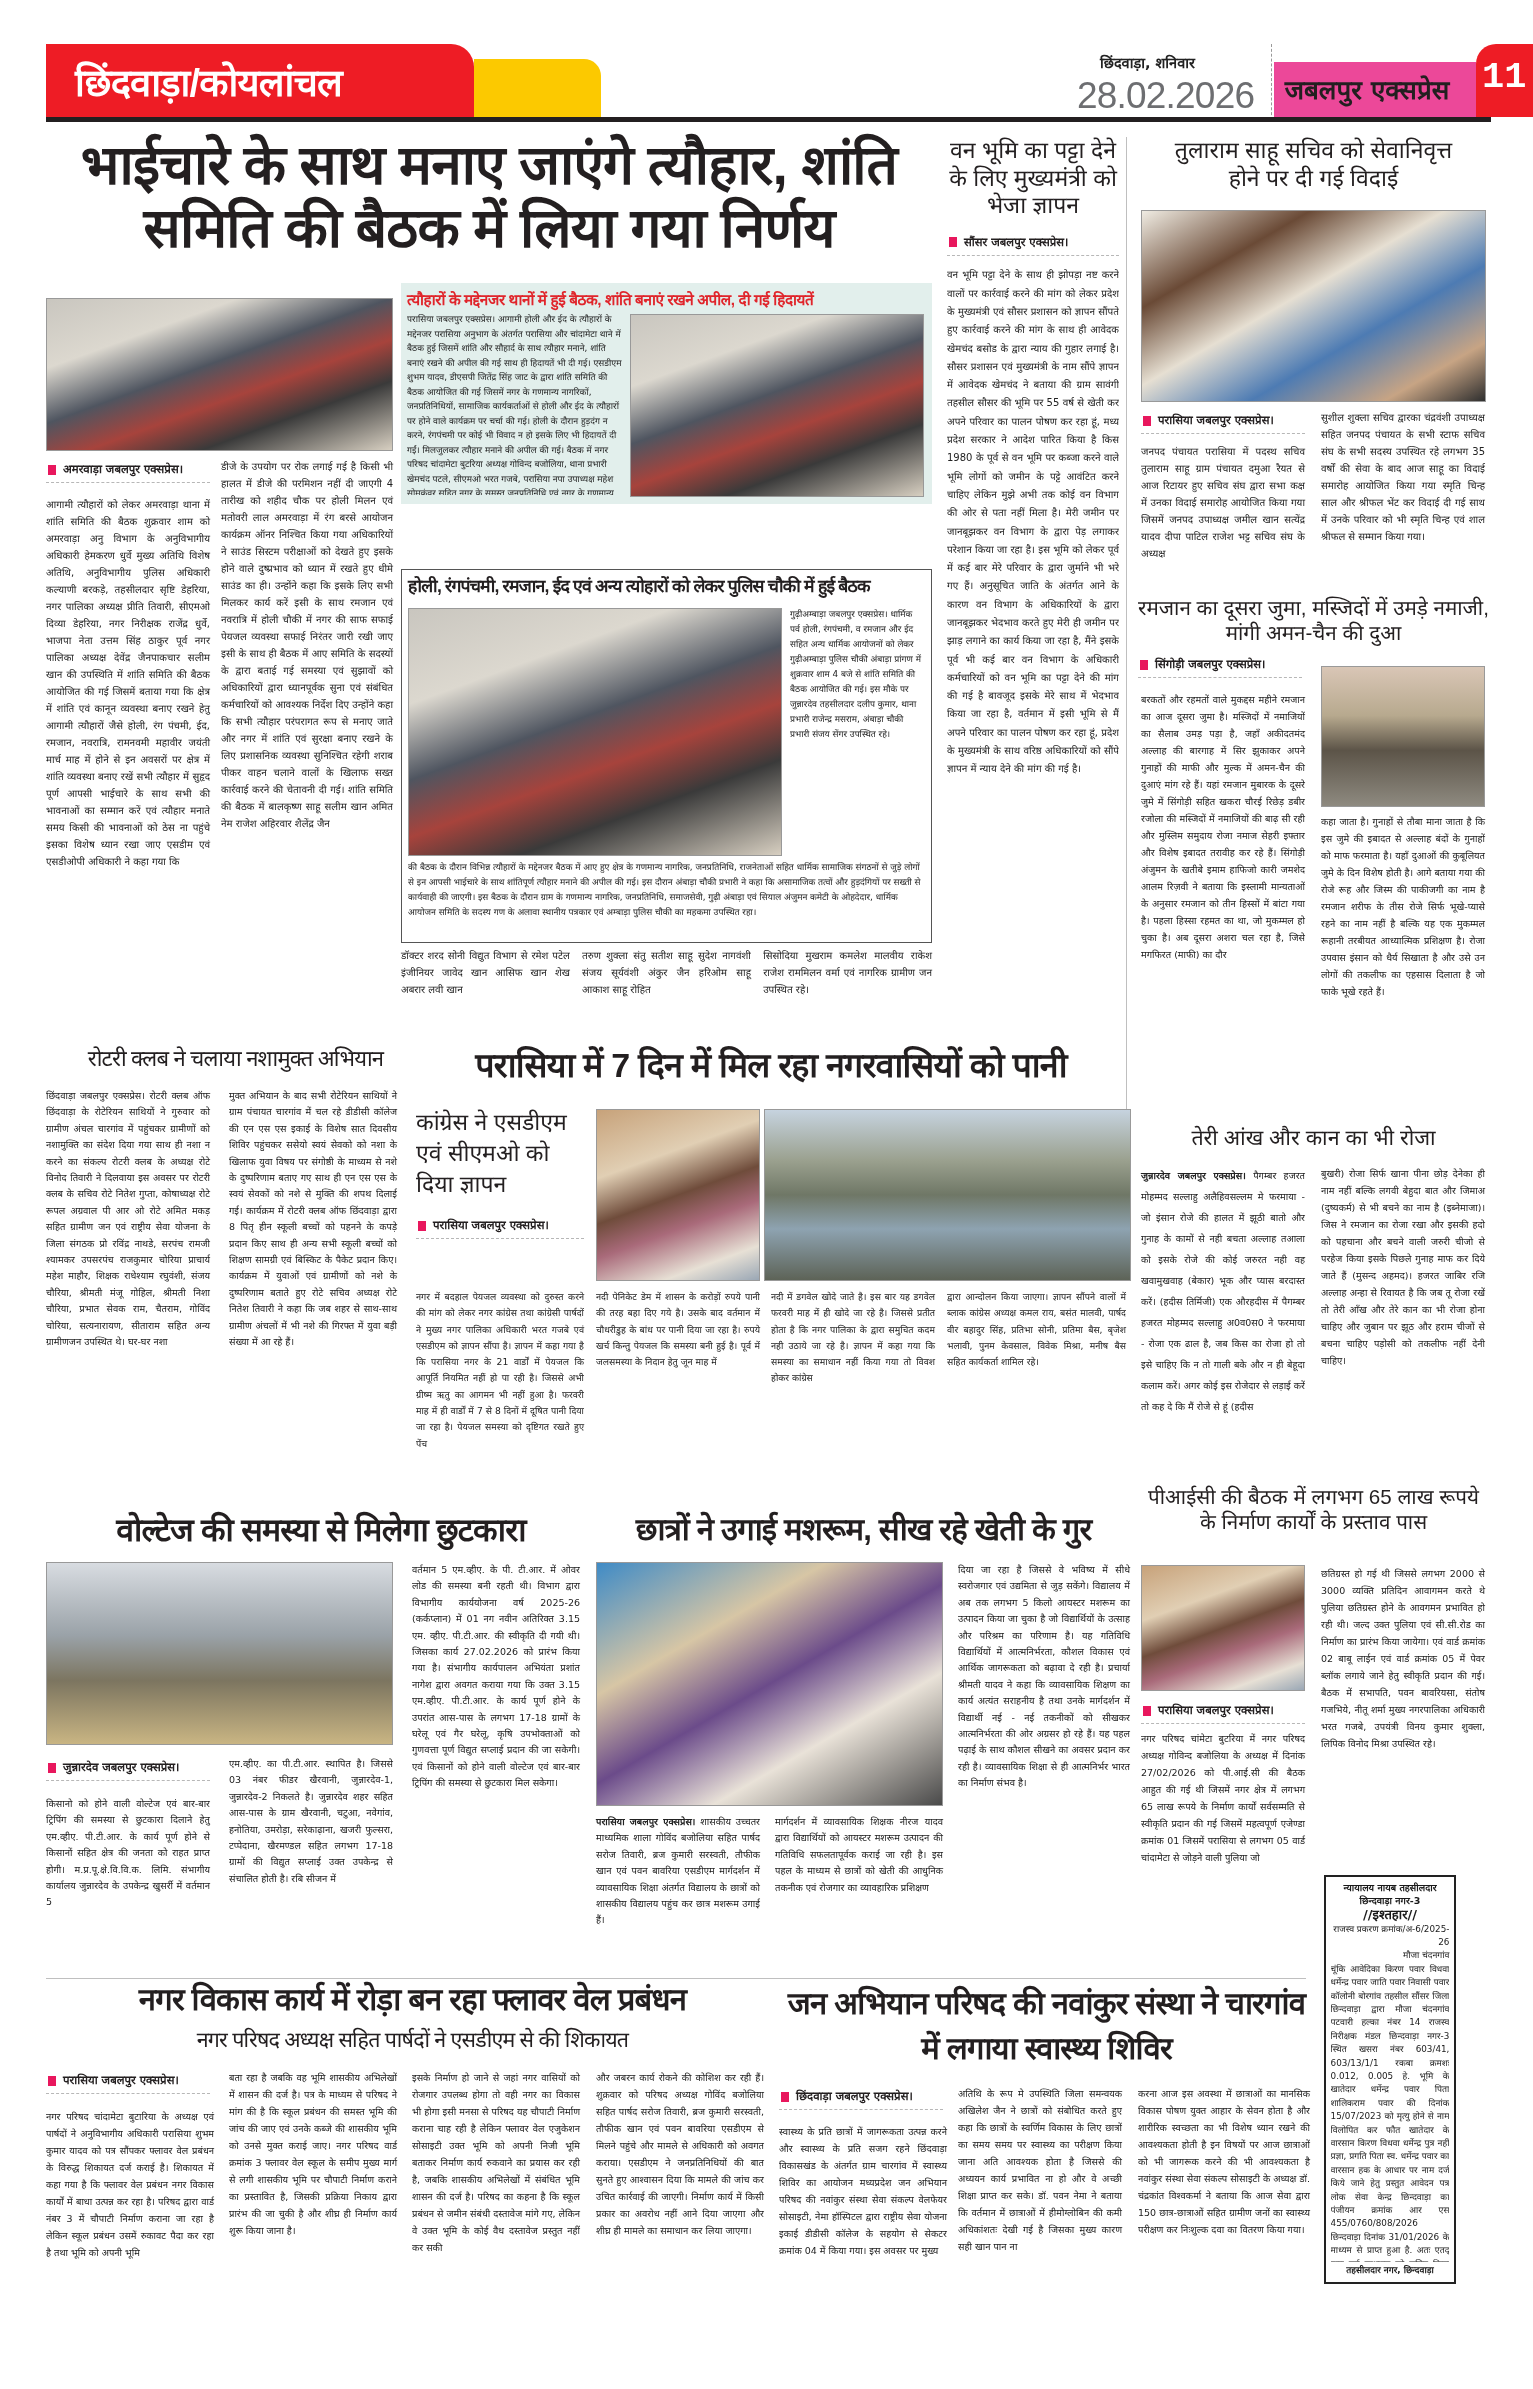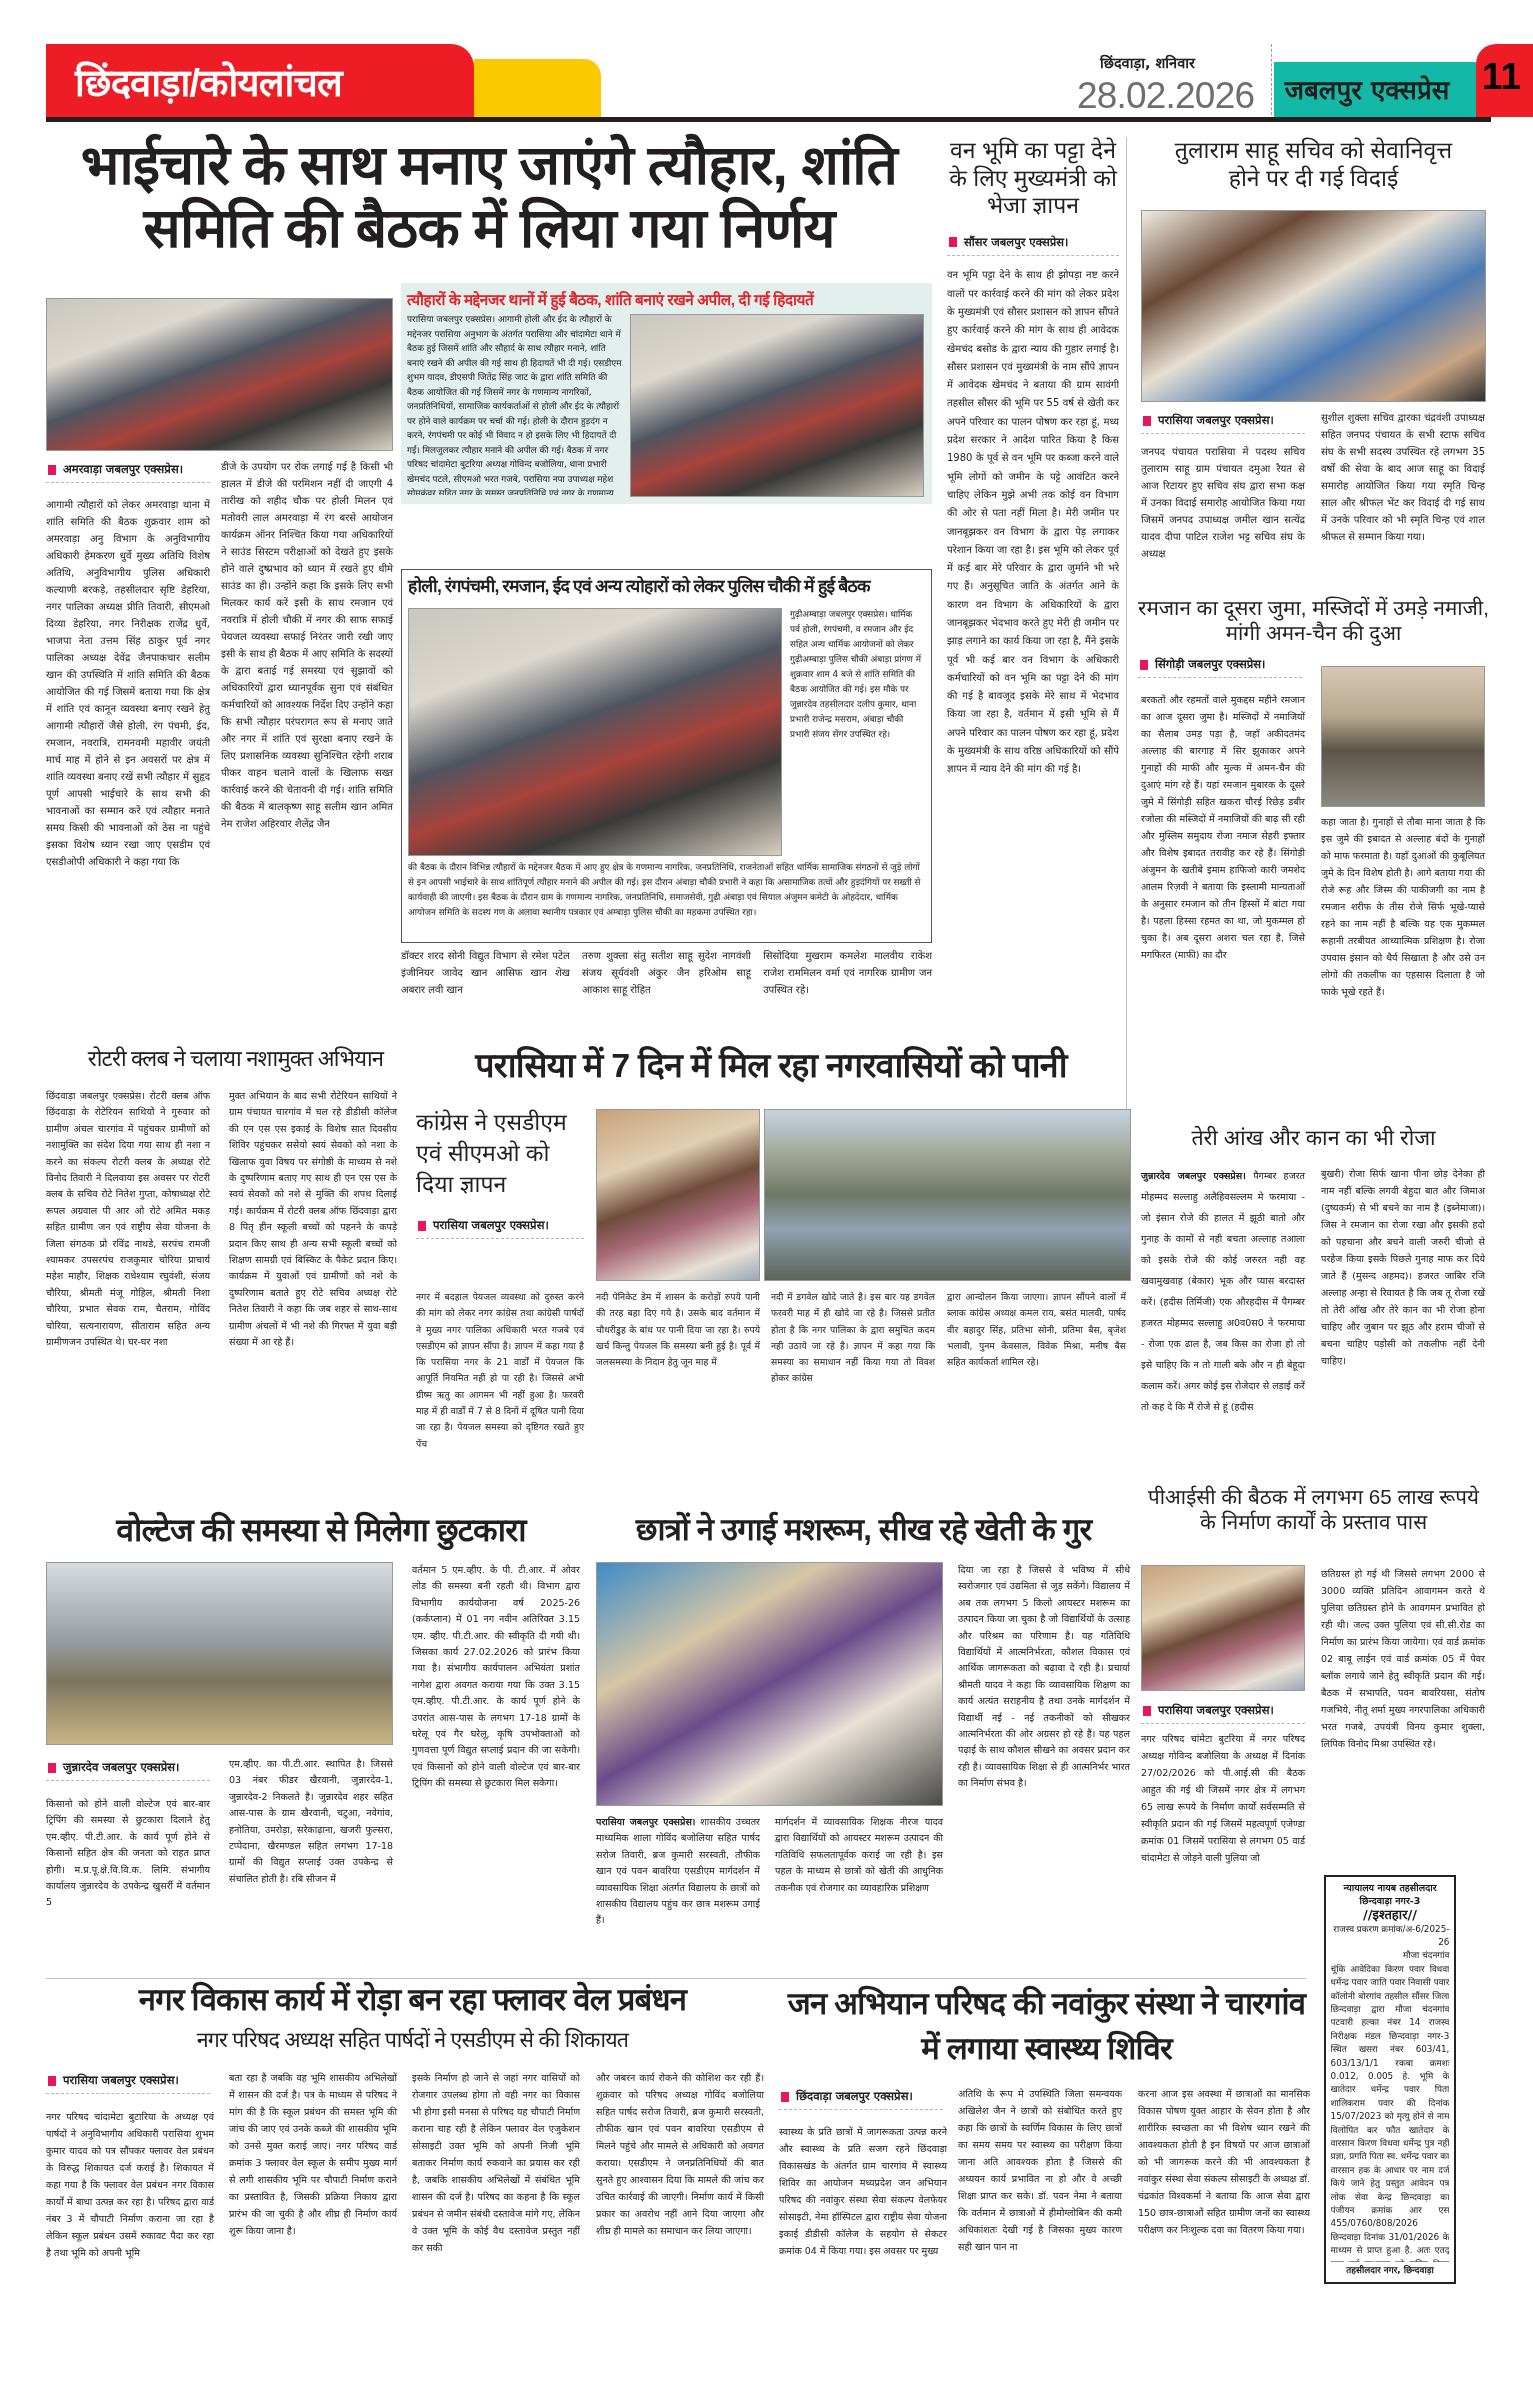--- a/index.html
+++ b/index.html
@@ -8,24 +8,24 @@
 
   
   .masthead { position: absolute; left: 46px; top: 44px; width: 1445px; height: 78px; }
   .mh-red { position: absolute; left: 0; top: 0; width: 428px; height: 73px; background: #ee1c25; border-top-right-radius: 23px; }
   .mh-red span { position: absolute; left: 29px; top: 10.7px; font-family: "Liberation Sans", sans-serif; font-weight: bold; font-size: 38px; color: #fff; letter-spacing: -0.8px; }
   .mh-yellow { position: absolute; left: 428px; top: 15.3px; width: 127px; height: 58px; background: #fcc900; border-top-right-radius: 17px; }
   .mh-rule { position: absolute; left: 0; top: 73px; width: 1445px; height: 4.6px; background: #231f20; }
   .mh-city { position: absolute; left: 1054px; top: 7.6px; font-size: 14.5px; font-weight: bold; color: #222; }
   .mh-date { position: absolute; left: 1031px; top: 31px; font-size: 37px; color: #6d6e71; letter-spacing: -0.8px; font-family: "Liberation Sans", sans-serif; }
   .mh-dash { position: absolute; left: 1225px; top: 0; width: 0; height: 76px; border-left: 1.5px dashed #9a9a9a; }
-  .mh-paper { position: absolute; left: 1228px; top: 18.3px; width: 202px; height: 55px; background: #14b8a6; }
+  .mh-paper { position: absolute; left: 1228px; top: 18.3px; width: 202px; height: 55px; background: #ec4899; }
   .mh-paper span { position: absolute; left: 10.7px; top: 9.2px; font-weight: bold; font-size: 26px; color: #231f20; }
   .mh-page { position: absolute; left: 1430px; top: 0; width: 64px; height: 73px; background: #ee1c25; border-top-left-radius: 20px; }
-  .mh-page span { position: absolute; left: 6px; top: 12.2px; font-weight: bold; font-size: 37px; color: #000000; font-family: Liberation Sans, sans-serif; }
+  .mh-page span { position: absolute; left: 6px; top: 12.2px; font-weight: bold; font-size: 37px; color: #ffffff; font-family: Liberation Mono, monospace; }
 
   
   .art { position: absolute; }
   .hl { font-family: "Liberation Sans", sans-serif; font-weight: bold; color: #231f20; text-align: center; line-height: 1.15; letter-spacing: -0.8px; }
   .hl-lite { font-family: "Liberation Sans", sans-serif; color: #231f20; text-align: center; line-height: 1.2; }
   .byline { font-size: 11.5px; font-weight: bold; color: #231f20; padding: 3.1px 0 6.1px 17px; position: relative; border-bottom: 1.5px dashed #b7b7b7; }
   .byline::before { content: ""; position: absolute; left: 1.5px; top: 6.9px; width: 8.4px; height: 10px; background: #e8175d; }
   .body { font-size: 12px; line-height: 20.6px; text-align: justify; color: #222; font-family: "DejaVu Sans", sans-serif; }
   .cols { display: flex; gap: 12.2px; }
   .cols > div { flex: 1; }

